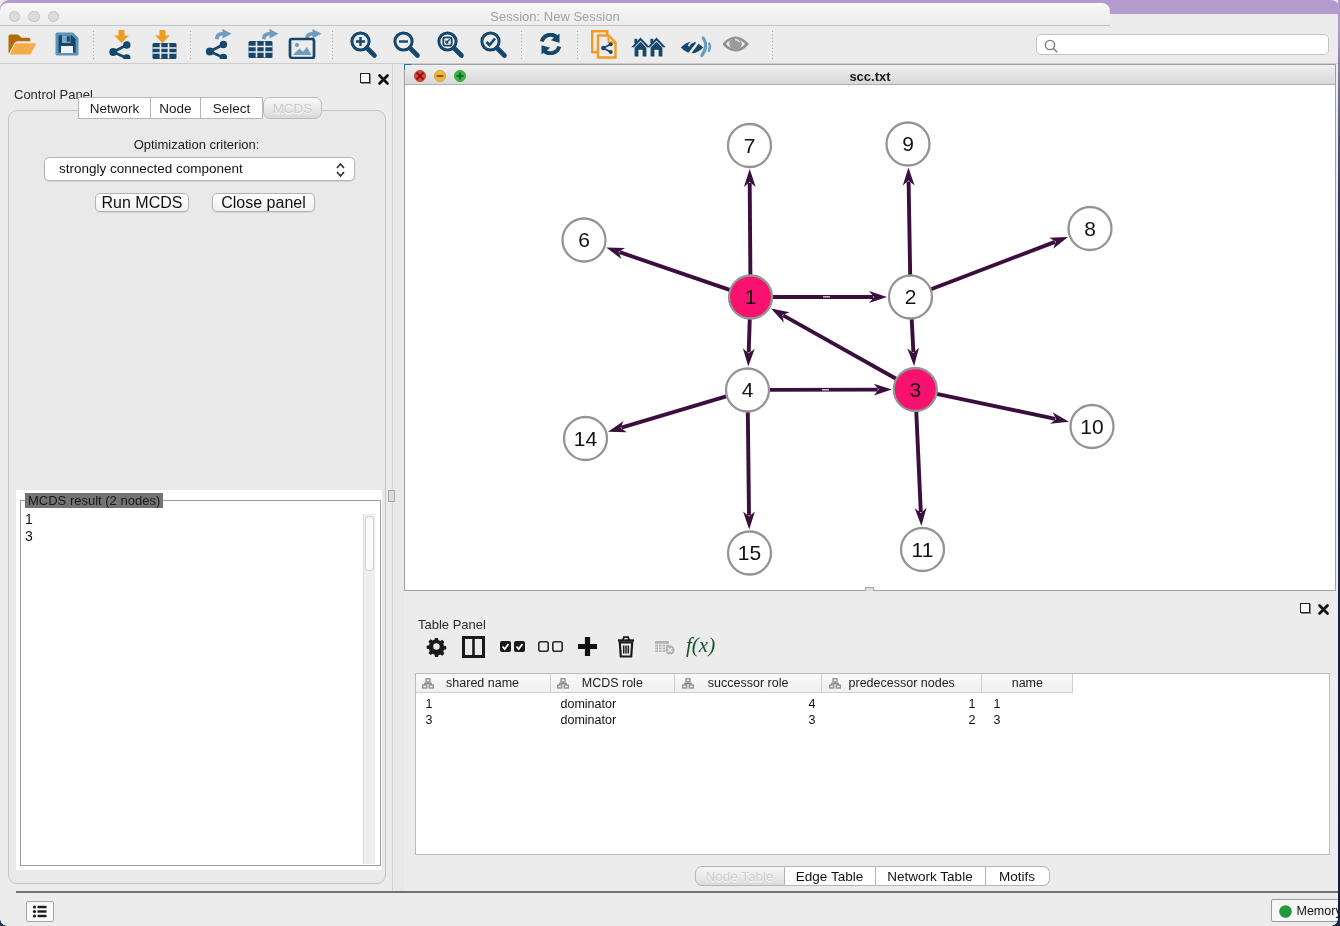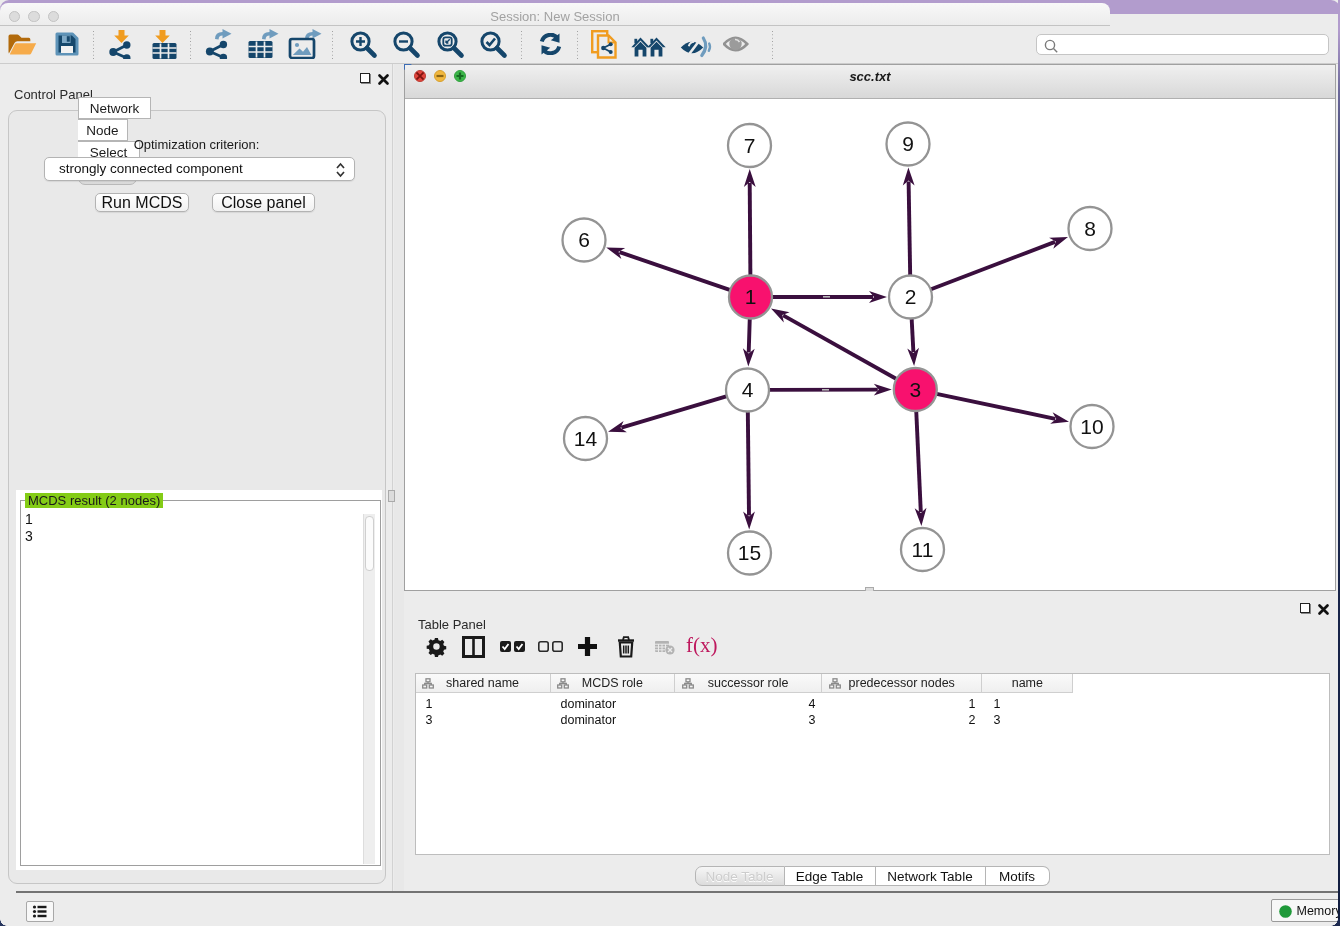--- a/index.html
+++ b/index.html
@@ -12,38 +12,38 @@
 #titlebar { position:absolute; left:0; top:2.5px; width:1110px; height:23px; background:linear-gradient(#f8f8f8,#ececec); border-radius:8px 8px 0 0; border-bottom:1px solid #c3c3c3; }
 .tl { position:absolute; top:8px; width:11.5px; height:11.5px; border-radius:50%; background:#dcdcdc; border:1px solid #c3c3c3; }
 #title { position:absolute; top:6px; left:0; width:100%; text-align:center; font-size:13px; color:#a2a2a2; }
 #toolbar { position:absolute; left:0; top:25.5px; width:1338px; height:38.5px; background:#ececec; border-bottom:1px solid #cccccc; }
 .sep { position:absolute; top:5px; height:28px; width:1px; background-image:linear-gradient(#9a9a9a 28%, transparent 28%); background-size:1px 3.4px; }
 #searchbox { position:absolute; left:1036px; top:8.5px; width:293px; height:21px; background:#fff; border:1px solid #c5c5c5; border-radius:5px; }
 
 #cpanel { position:absolute; left:0; top:64px; width:393px; height:827px; background:#ececec; border-right:1px solid #d2d2d2; }
 .phead { font-size:13px; color:#2a2a2a;margin-top:15px; }
 .sq-ico { position:absolute; width:10px; height:10px; border:1.6px solid #222; background:#fff; box-shadow:1px 1px 0 #888; }
-.tabrow { position:absolute; display:flex;flex-direction:column; }
+.tabrow { position:absolute; display:flex; }
 .tab { height:22px; background:#fff; border:1px solid #b5b5b5; border-left:none; font-size:13.5px; color:#1c1c1c; text-align:center; line-height:21px; }
 .tab.first { border-left:1px solid #b5b5b5; }
 .tab.sel { background:linear-gradient(#fbfbfb,#d9d9d9); color:#c9c9c9; border-radius:7px; border:1px solid #b9b9b9; text-shadow:0 1px 0 #fff; }
 #cpcontent { position:absolute; left:8px; top:46px; width:378px; height:774px; background:#e9e9e9; border:1px solid #c6c6c6; border-radius:9px; }
 #optlabel { position:absolute; left:0; top:73px; width:393px; text-align:center; font-size:13px; color:#1a1a1a; }
 #combo { position:absolute; left:44px; top:93px; width:311px; height:24px; background:#fff; border:1px solid #b3b3b3; border-radius:5px; box-shadow:0 1px 1px rgba(0,0,0,0.08); font-size:13.5px; color:#111; line-height:22px; padding-left:14px; }
 .btn { position:absolute; height:19px; background:linear-gradient(#ffffff,#f1f1f1); border:1px solid #b3b3b3; border-radius:5px; font-size:16px; color:#111; text-align:center; line-height:18px; box-shadow:0 1px 1px rgba(0,0,0,0.08); }
 #resultwrap { position:absolute; left:16px; top:426px; width:366px; height:380px; background:#fff; }
 #groupbox { position:absolute; left:4px; top:10px; width:361px; height:366px; border:1px solid #9e9e9e; }
-#grouplabel { position:absolute; left:4px; top:-8px; background:#84cc16; padding:0 3px; font-size:13px; color:#1a1a1a; }
+#grouplabel { position:absolute; left:4px; top:-8px; background:#737373; padding:0 3px; font-size:13px; color:#1a1a1a; }
 #vscroll { position:absolute; right:5px; top:13px; width:12px; height:350px; background:#eeeeee; border-left:1px solid #ddd; }
 
 #vdivider { position:absolute; left:394px; top:64px; width:10px; height:827px; background:#e8e8e8; }
 #vhandle { position:absolute; left:-6px; top:426px; width:7px; height:12px; background:#dcdcdc; border:1px solid #aaa; }
 
 #netwin { position:absolute; left:404px; top:64px; width:932px; height:527px; border:1px solid #a0a0a0; background:#fff; }
-#nettitle { position:absolute; left:0; top:0; width:100%; height:34px; background:linear-gradient(#f0f0f0,#d8d8d8); border-bottom:1px solid #b0b0b0;font-style:italic; }
+#nettitle { position:absolute; left:0; top:0; width:100%; height:20px; background:linear-gradient(#f0f0f0,#d8d8d8); border-bottom:1px solid #b0b0b0; }
 #nettitle .t { position:absolute; width:100%; text-align:center; top:4px; font-size:13px; font-weight:bold; color:#1a1a1a; }
 .mac { position:absolute; top:5px; width:12px; height:12px; border-radius:50%; }
 #hhandle { position:absolute; left:865px; top:587px; width:9px; height:6px; background:#dcdcdc; border:1px solid #aaa; }
 
 #tpanel { position:absolute; left:404px; top:591px; width:936px; height:300px; background:#ececec; }
 #ttable { position:absolute; left:10.5px; top:81.5px; width:915px; height:182px; background:#fff; border:1px solid #bdbdbd; }
 .th { position:absolute; top:0; height:19px; background:linear-gradient(#fafafa,#efefef); border-right:1px solid #cfcfcf; border-bottom:1px solid #cfcfcf; font-size:12.5px; color:#222; text-align:center; line-height:19px; }
 .treeico { position:absolute; top:4px; width:12px; height:11px; }
 .td { position:absolute; font-size:12.5px; color:#111; }
 .btabs { position:absolute; top:275px; left:0; width:100%; display:flex; justify-content:center; }
@@ -326,21 +326,21 @@
 <svg class="abs" style="left:251px;top:50px" width="20" height="14">
       <g fill="#b3b3b3">
         <rect x="0" y="0" width="14" height="11" rx="1"></rect>
       </g>
       <g stroke="#ececec" stroke-width="1">
         <path d="M0 3.2 h14 M0 6 h14 M0 8.8 h14 M3.5 3 v8 M7 3 v8 M10.5 3 v8"></path>
       </g>
       <circle cx="15" cy="9" r="4.6" fill="#b3b3b3"></circle>
       <path d="M13 7 l4 4 M17 7 l-4 4" stroke="#ececec" stroke-width="1.4"></path>
     </svg>
-<div class="abs" style="left:282px;top:42px; font-family:'Liberation Serif',serif; font-size:21px; color:#be185d;">f(x)</div>
+<div class="abs" style="left:282px;top:42px; font-family:'Liberation Serif',serif; font-style:italic; font-size:21px; color:#14532d;">f(x)</div>
   <div id="ttable">
     <div class="th" style="left:0.0px; width:135.1px;">shared name</div>
 <svg class="treeico" style="left:6px">
         <g fill="none" stroke="#8a8a8a" stroke-width="1.3">
           <rect x="4" y="0.8" width="4" height="3"></rect>
           <rect x="0.7" y="7" width="4" height="3"></rect>
           <rect x="7.3" y="7" width="4" height="3"></rect>
           <path d="M6 4 L6 5.5 M2.7 7 L2.7 5.5 L9.3 5.5 L9.3 7"></path>
         </g>
       </svg>

